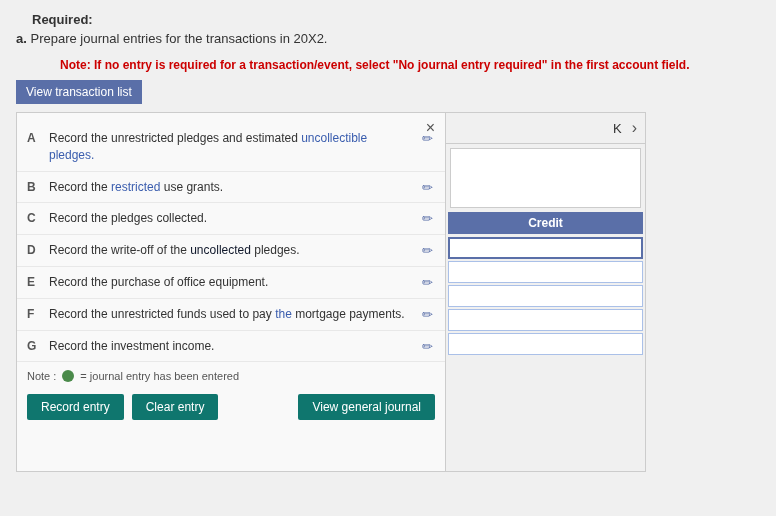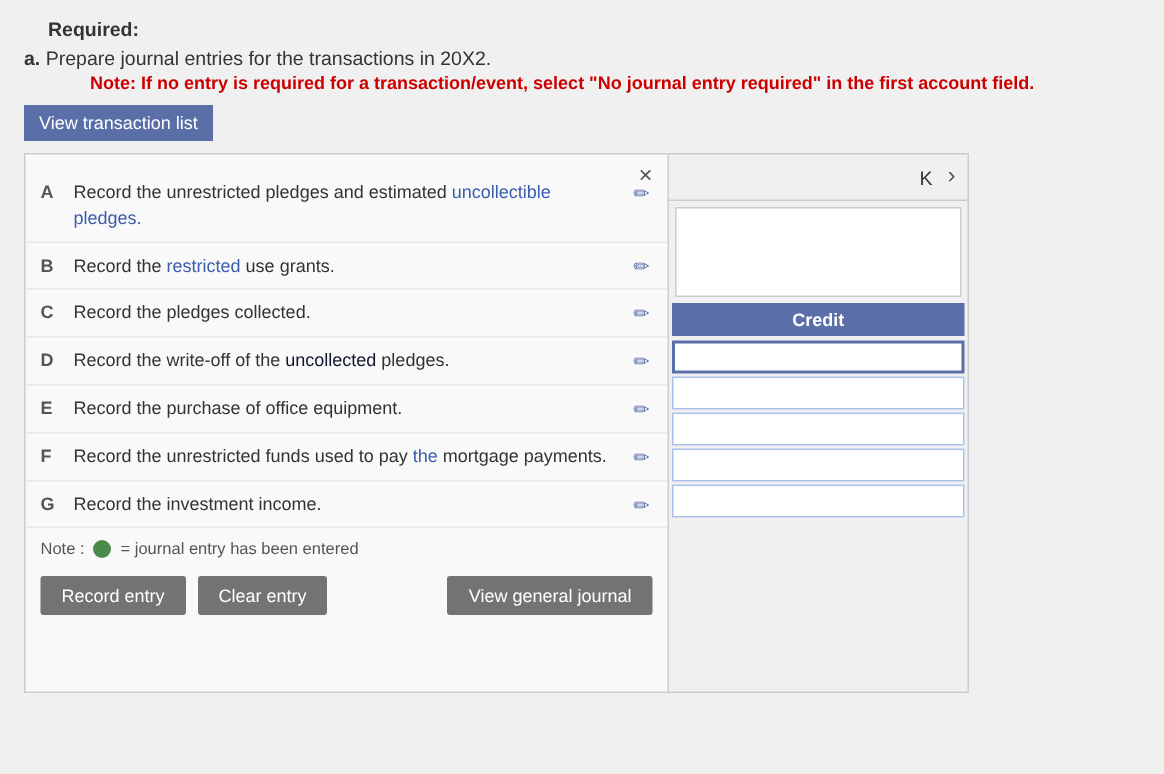--- a/index.html
+++ b/index.html
@@ -11,21 +11,21 @@
       min-height: 516px;
       padding: 12px 16px;
       color: #333;
     }
     .required-label {
       font-weight: bold;
       margin-bottom: 4px;
       margin-left: 16px;
     }
     .instruction-a {
-      margin-bottom: 2px;
+      margin-bottom: 12px;
     }
     .note-red {
       color: #c00;
       font-weight: bold;
       margin-bottom: 8px;
       font-size: 12px;
       padding-left: 44px;
     }
     .view-transaction-btn {
       background: #5a6fa8;
@@ -111,21 +111,21 @@
       background: #4a8a4a;
       border-radius: 50%;
       display: inline-block;
     }
     .popup-footer {
       display: flex;
       gap: 8px;
       padding: 8px 10px 4px 10px;
     }
     .footer-btn {
-      background: #737373;
+      background: #0f766e;
       color: white;
       border: none;
       padding: 6px 14px;
       font-size: 12px;
       cursor: pointer;
       border-radius: 2px;
     }
     .footer-btn-right {
       margin-left: auto;
     }

